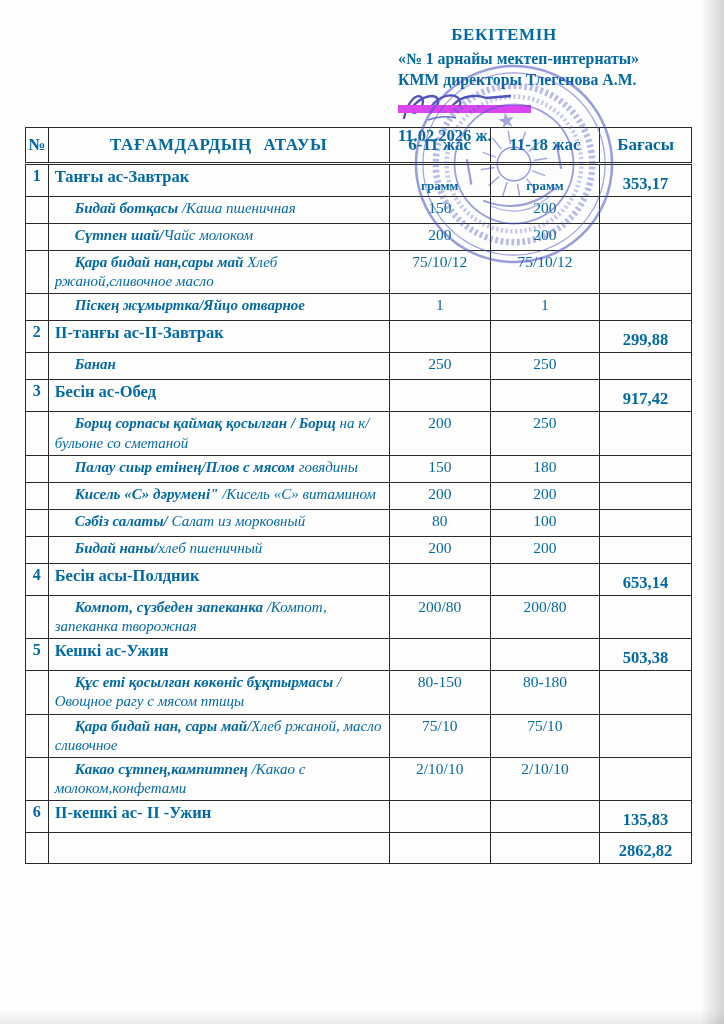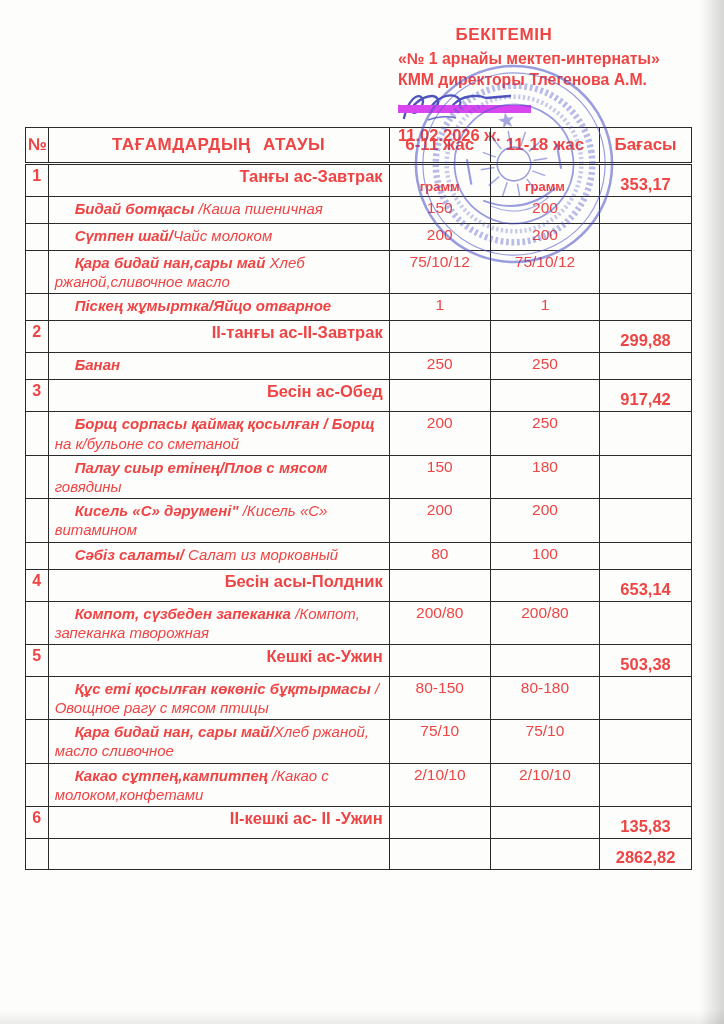--- a/index.html
+++ b/index.html
@@ -1,19 +1,19 @@
 <!DOCTYPE html>
 <html><head>
 <meta charset="utf-8">
 <style>
   html,body{margin:0;padding:0;background:#dededa;}
   .page{
     position:relative;width:724px;height:1024px;margin:0 auto;
     background:#fdfdfc;overflow:hidden;
-    font-family:Liberation Sans, sans-serif;color:#ef4444;
+    font-family:Liberation Serif, serif;color:#0369a1;
   }
   .page::after{
     content:"";position:absolute;top:0;right:0;width:24px;height:100%;
     background:linear-gradient(to right,rgba(0,0,0,0),rgba(0,0,0,0.16));
     pointer-events:none;
   }
   .page::before{
     content:"";position:absolute;bottom:0;left:0;width:100%;height:14px;
     background:linear-gradient(to bottom,rgba(0,0,0,0),rgba(0,0,0,0.07));
     pointer-events:none;
@@ -49,21 +49,21 @@
   .menu th,.menu td{border:1.6px solid #2a2a2a;padding:2px 6px;overflow:hidden;}
   .menu thead th{
     font-size:17px;font-weight:bold;padding:7px 2px;text-align:center;
     border-bottom:3px double #2a2a2a;
   }
   th.name-head{word-spacing:7px;letter-spacing:.5px;}
   .num-cell{font-weight:bold;text-align:center;vertical-align:top;font-size:16px;padding:2px 1px;}
   .name-item{font-size:15px;font-style:italic;line-height:1.28;vertical-align:top;}
   .kk{font-weight:bold;margin-left:20px;}
   .ru{font-weight:normal;}
-  .sec-label{font-weight:bold;font-style:normal;text-align:right;font-size:16.5px;vertical-align:top;padding-top:3px;}
+  .sec-label{font-weight:bold;font-style:normal;text-align:left;font-size:16.5px;vertical-align:top;padding-top:3px;}
   .qty{text-align:center;font-size:15.5px;vertical-align:top;padding-top:3px;}
   .gram{font-weight:bold;font-size:13px;vertical-align:bottom;}
   .price{
     font-weight:bold;text-align:center;font-size:16.5px;
     vertical-align:bottom;padding-top:9px;padding-bottom:1px;
   }
   tr.section td{height:27px;}
   tr.item td{height:22px;}
   tr.total td{height:26px;}
 </style>
@@ -210,20 +210,27 @@
           <td class="qty">200</td>
           <td class="price"></td>
         </tr>
         <tr class="item">
           <td class="num-cell"></td>
           <td class="name-item"><span class="kk">Сәбіз салаты/</span><span class="ru"> Салат из морковный</span></td>
           <td class="qty">80</td>
           <td class="qty">100</td>
           <td class="price"></td>
         </tr>
+        <tr class="item">
+          <td class="num-cell"></td>
+          <td class="name-item"><span class="kk">Бидай наны/</span><span class="ru">хлеб пшеничный</span></td>
+          <td class="qty">200</td>
+          <td class="qty">200</td>
+          <td class="price"></td>
+        </tr>
         <tr class="section">
           <td class="num-cell">4</td>
           <td class="sec-label">Бесін асы-Полдник</td>
           <td class="qty"></td>
           <td class="qty"></td>
           <td class="price">653,14</td>
         </tr>
         <tr class="item">
           <td class="num-cell"></td>
           <td class="name-item"><span class="kk">Компот, сүзбеден запеканка </span><span class="ru">/Компот, запеканка творожная</span></td>

